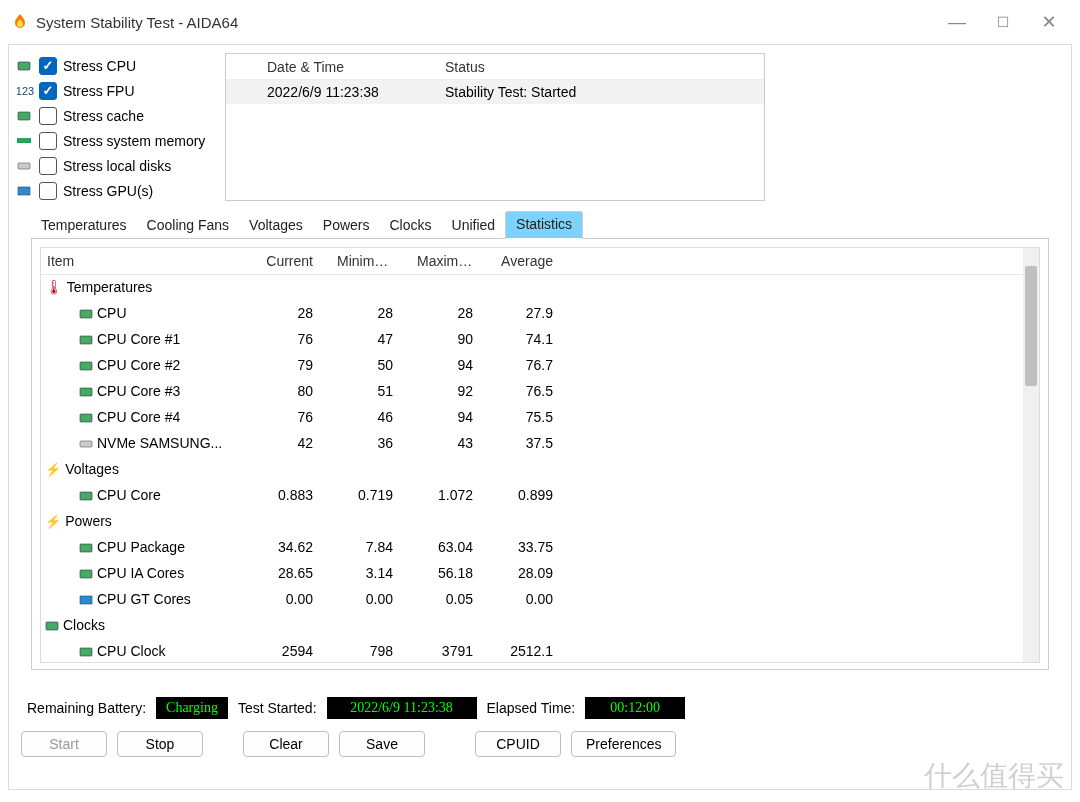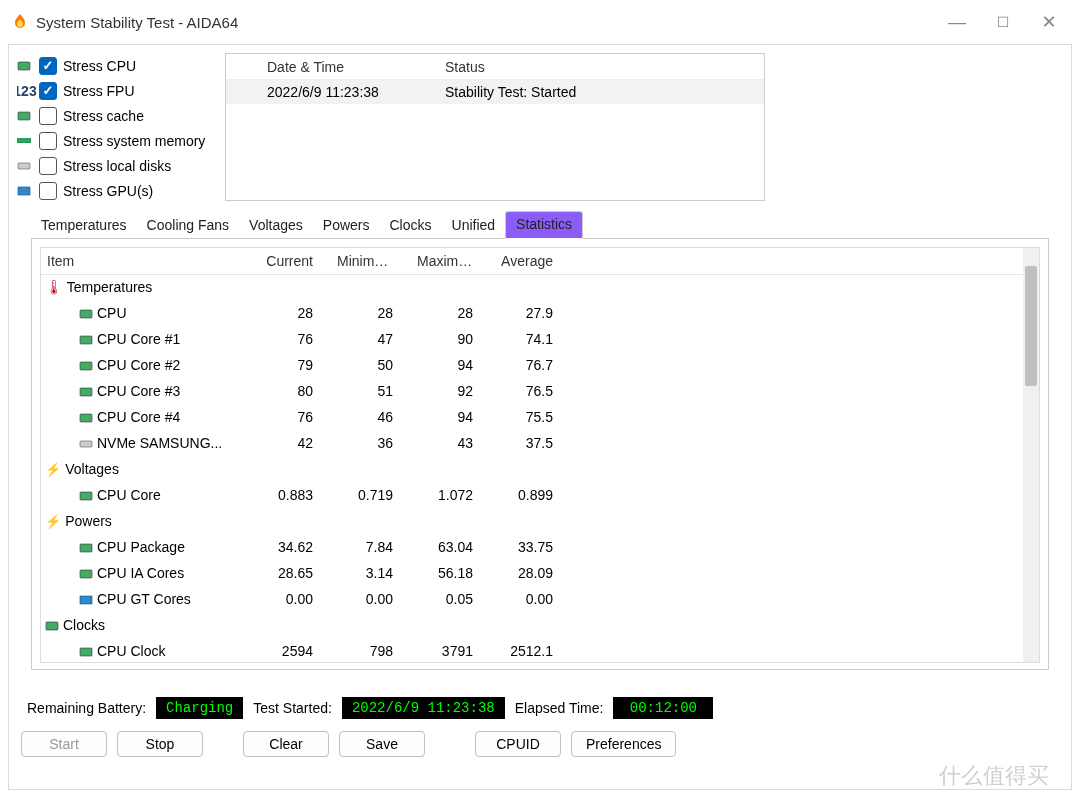--- a/index.html
+++ b/index.html
@@ -59,21 +59,21 @@
   }
   .tab {
     padding: 4px 10px 6px 10px;
     color:#222;
     cursor:pointer;
     position:relative;
   }
   .tab.active {
     border:1px solid #ccc; border-bottom:1px solid #fff;
     border-radius:3px 3px 0 0;
-    background:#8b5cf6;
+    background:#7dd3fc;
     z-index:2;
   }
   .stats-pane {
     margin: 0 22px 8px 22px;
     border:1px solid #ccc;
     height: 432px;
     position:relative;
     top:-1px;
     background:#fff;
     overflow:hidden;
@@ -96,35 +96,35 @@
     width:16px; background:#f0f0f0; position:relative;
   }
   .thumb {
     position:absolute; left:2px; right:2px; top:18px; height:120px;
     background:#c0c0c0; border-radius:2px;
   }
   .status-row {
     display:flex; align-items:center; padding: 18px 18px 12px 18px; gap:10px;
   }
   .blackbox {
-    background:#000; color:#00ff00; font-family:Liberation Mono, monospace;
+    background:#000; color:#00ff00; font-family:Liberation Serif, serif;
     font-size:14px; padding:2px 10px; height:22px; display:inline-flex; align-items:center;
   }
   .btn-row { display:flex; gap:10px; padding: 0 12px 12px 12px; align-items:center;}
   .btn {
     border:1px solid #bfbfbf; background:#fdfdfd; border-radius:4px;
     height:26px; min-width:86px; display:inline-flex; align-items:center; justify-content:center;
     padding:0 14px; cursor:pointer;
   }
   .btn.disabled { color:#9a9a9a; cursor:default;}
   .watermark {
     position:absolute; right:6px; bottom:6px;
     width:160px; height:40px; opacity:0.3;
     display:flex; align-items:center; justify-content:center;
-    font-size:22px; color:#666;
+    font-size:28px; color:#666;
   }
   .therm-icon { color:#c00020; font-size:14px; margin-right:4px;}
   .bolt-icon { color:#e07000; font-size:13px; margin-right:4px;}
   .chip-svg { vertical-align:middle; margin-right:4px;}
 </style>
 </head>
 <body>
 
 <div class="titlebar">
   <svg class="app-icon" viewBox="0 0 16 16">
@@ -147,21 +147,21 @@
           <span class="sicon">
             <svg class="chip-svg" width="14" height="10" viewBox="0 0 14 10">
               <rect x="1" y="1" width="12" height="8" rx="1" fill="#4a6" stroke="#333" stroke-width="0.6"></rect>
             </svg>
           </span>
     <span class="cb checked"></span>
     <span>Stress CPU</span>
         </div>
         <div class="stress-item">
           <span class="sicon">
-            <span style="font-size:14px;font-weight:bold;color:#246;margin-right:2px;">123</span>
+            <span style="font-size:11px;font-weight:normal;color:#246;margin-right:2px;">123</span>
           </span>
     <span class="cb checked"></span>
     <span>Stress FPU</span>
         </div>
         <div class="stress-item">
           <span class="sicon">
             <svg class="chip-svg" width="14" height="10" viewBox="0 0 14 10">
               <rect x="1" y="1" width="12" height="8" rx="1" fill="#4a6" stroke="#333" stroke-width="0.6"></rect>
             </svg>
           </span>

